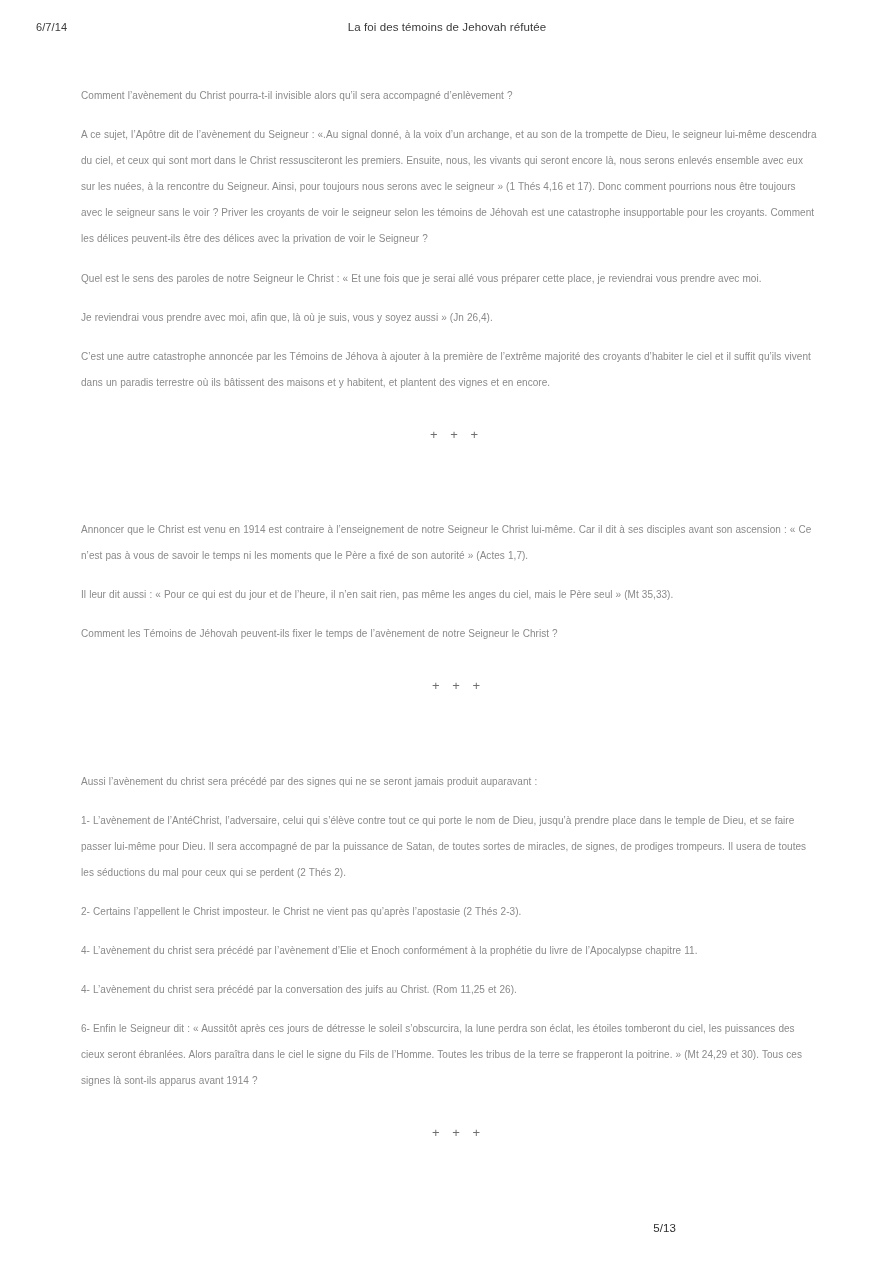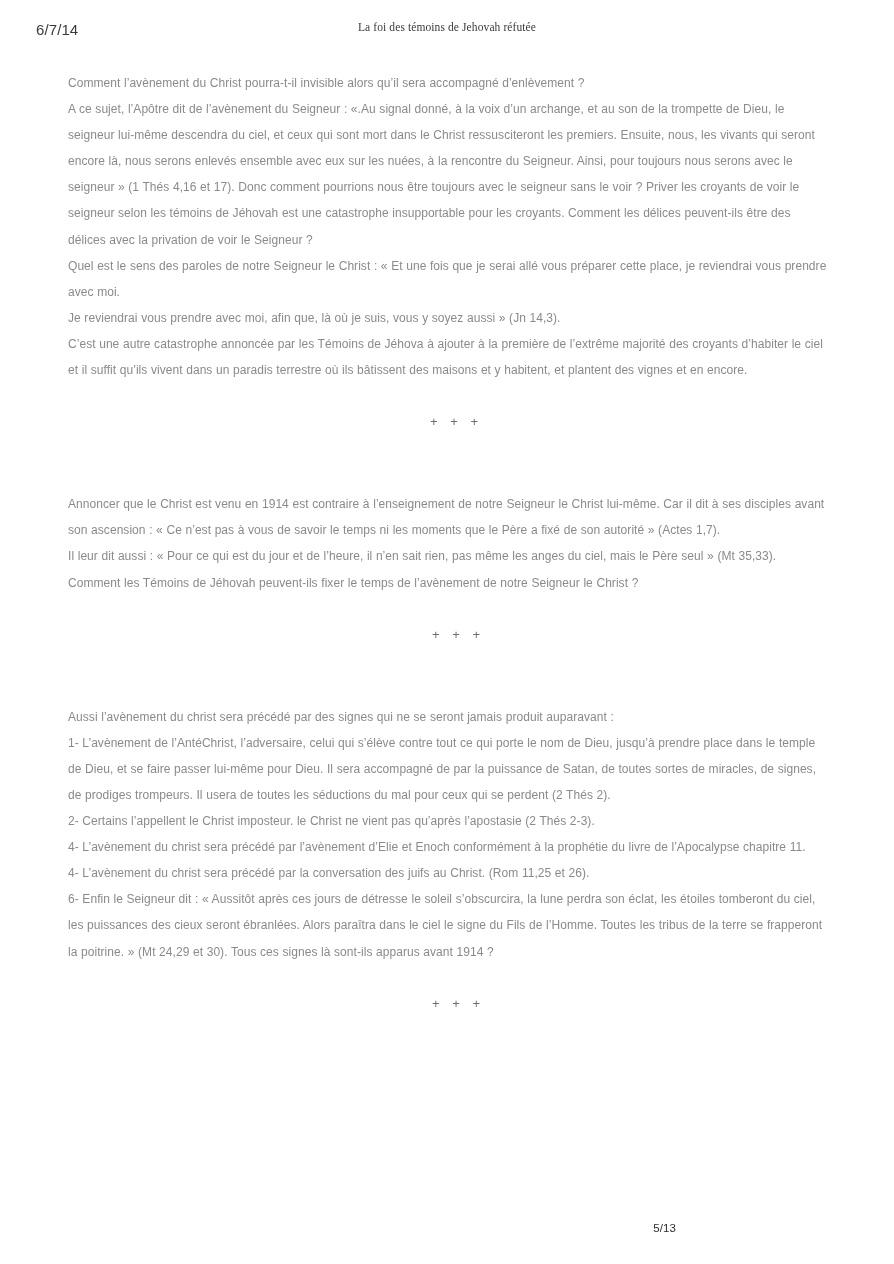--- a/index.html
+++ b/index.html
@@ -20,49 +20,48 @@
     position: absolute;
     top: 21px;
     left: 0;
     width: 894px;
     height: 18px;
   }
   .header-date {
     position: absolute;
     left: 36px;
     top: 0;
-    font-size: 15px;
+    font-size: 11px;
     color: #3a3a3a;
     letter-spacing: 0.1px;
     white-space: nowrap;
   }
   .header-title {
     position: absolute;
     left: 0;
     top: 0;
     width: 894px;
     text-align: center;
     font-size: 11.5px;
     color: #3a3a3a;
     letter-spacing: 0.1px;
     white-space: nowrap;
-    font-family: Liberation Serif, serif;
   }
 
   
   .doc-body {
     position: absolute;
     left: 68px;
     top: 70px;
     width: 762px;
   }
 
   .para {
-    margin: 0;
-    font-size: 12px;
+    margin: 13px;
+    font-size: 10px;
     line-height: 26.1px;
     color: #8a8a8a;
     text-align: left;
     letter-spacing: 0.05px;
     word-spacing: 0.2px;
   }
 
   .separator {
     font-size: 13px;
     color: #6f6f6f;
@@ -102,21 +101,21 @@
   <div class="header-date">6/7/14</div>
   <div class="header-title">La foi des témoins de Jehovah réfutée</div>
 </div>
 
 <div class="doc-body">
 
   <div class="block">
     <p class="para">Comment l’avènement du Christ pourra-t-il invisible alors qu’il sera accompagné d’enlèvement ?</p>
     <p class="para">A ce sujet, l’Apôtre dit de l’avènement du Seigneur : «.Au signal donné, à la voix d’un archange, et au son de la trompette de Dieu, le seigneur lui-même descendra du ciel, et ceux qui sont mort dans le Christ ressusciteront les premiers. Ensuite, nous, les vivants qui seront encore là, nous serons enlevés ensemble avec eux sur les nuées, à la rencontre du Seigneur. Ainsi, pour toujours nous serons avec le seigneur » (1 Thés 4,16 et 17). Donc comment pourrions nous être toujours avec le seigneur sans le voir ? Priver les croyants de voir le seigneur selon les témoins de Jéhovah est une catastrophe insupportable pour les croyants. Comment les délices peuvent-ils être des délices avec la privation de voir le Seigneur ?</p>
     <p class="para">Quel est le sens des paroles de notre Seigneur le Christ : « Et une fois que je serai allé vous préparer cette place, je reviendrai vous prendre avec moi.</p>
-    <p class="para">Je reviendrai vous prendre avec moi, afin que, là où je suis, vous y soyez aussi » (Jn 14,3).</p>
+    <p class="para">Je reviendrai vous prendre avec moi, afin que, là où je suis, vous y soyez aussi » (Jn 26,4).</p>
     <p class="para">C’est une autre catastrophe annoncée par les Témoins de Jéhova à ajouter à la première de l’extrême majorité des croyants d’habiter le ciel et il suffit qu’ils vivent dans un paradis terrestre où ils bâtissent des maisons et y habitent, et plantent des vignes et en encore.</p>
   </div>
 
   <div class="separator sep-1">+ + +</div>
 
   <div class="gap-after-sep-1"></div>
 
   <div class="block">
     <p class="para">Annoncer que le Christ est venu en 1914 est contraire à l’enseignement de notre Seigneur le Christ lui-même. Car il dit à ses disciples avant son ascension : « Ce n’est pas à vous de savoir le temps ni les moments que le Père a fixé de son autorité » (Actes 1,7).</p>
     <p class="para">Il leur dit aussi : « Pour ce qui est du jour et de l’heure, il n’en sait rien, pas même les anges du ciel, mais le Père seul » (Mt 35,33).</p>

